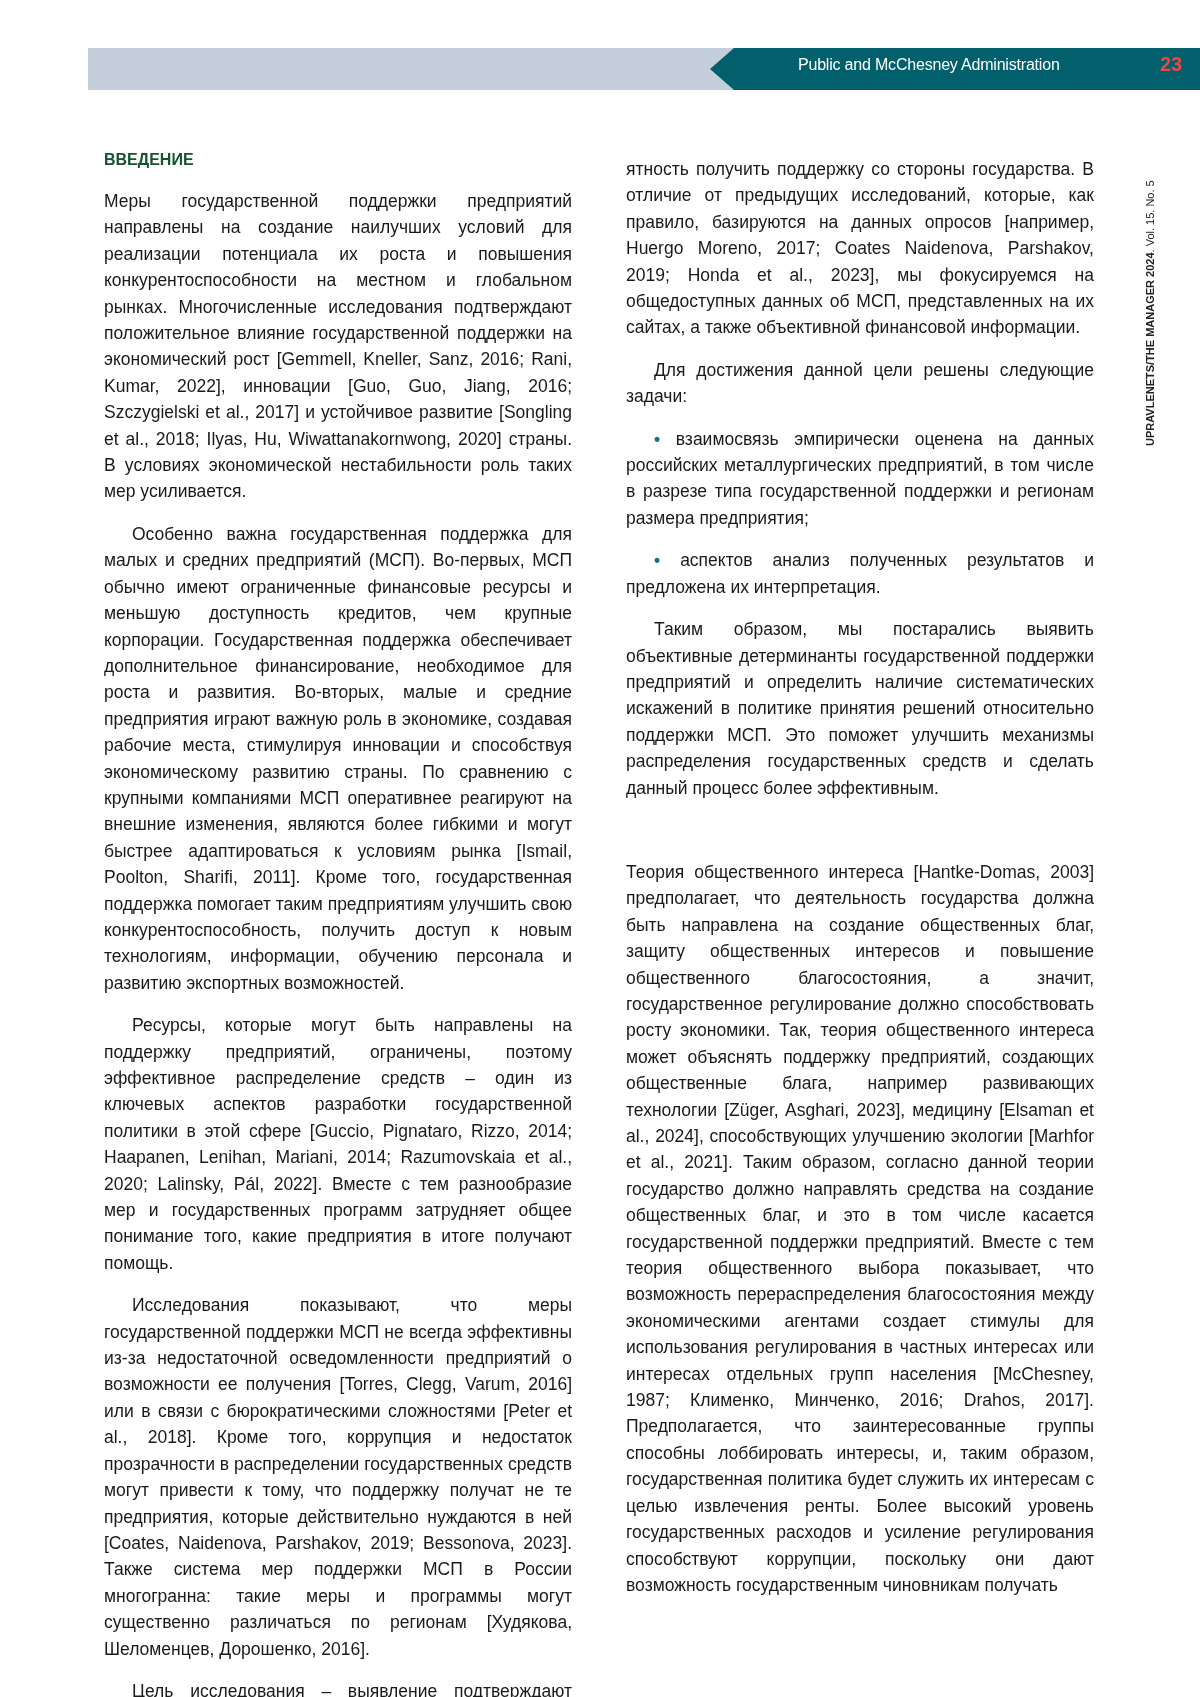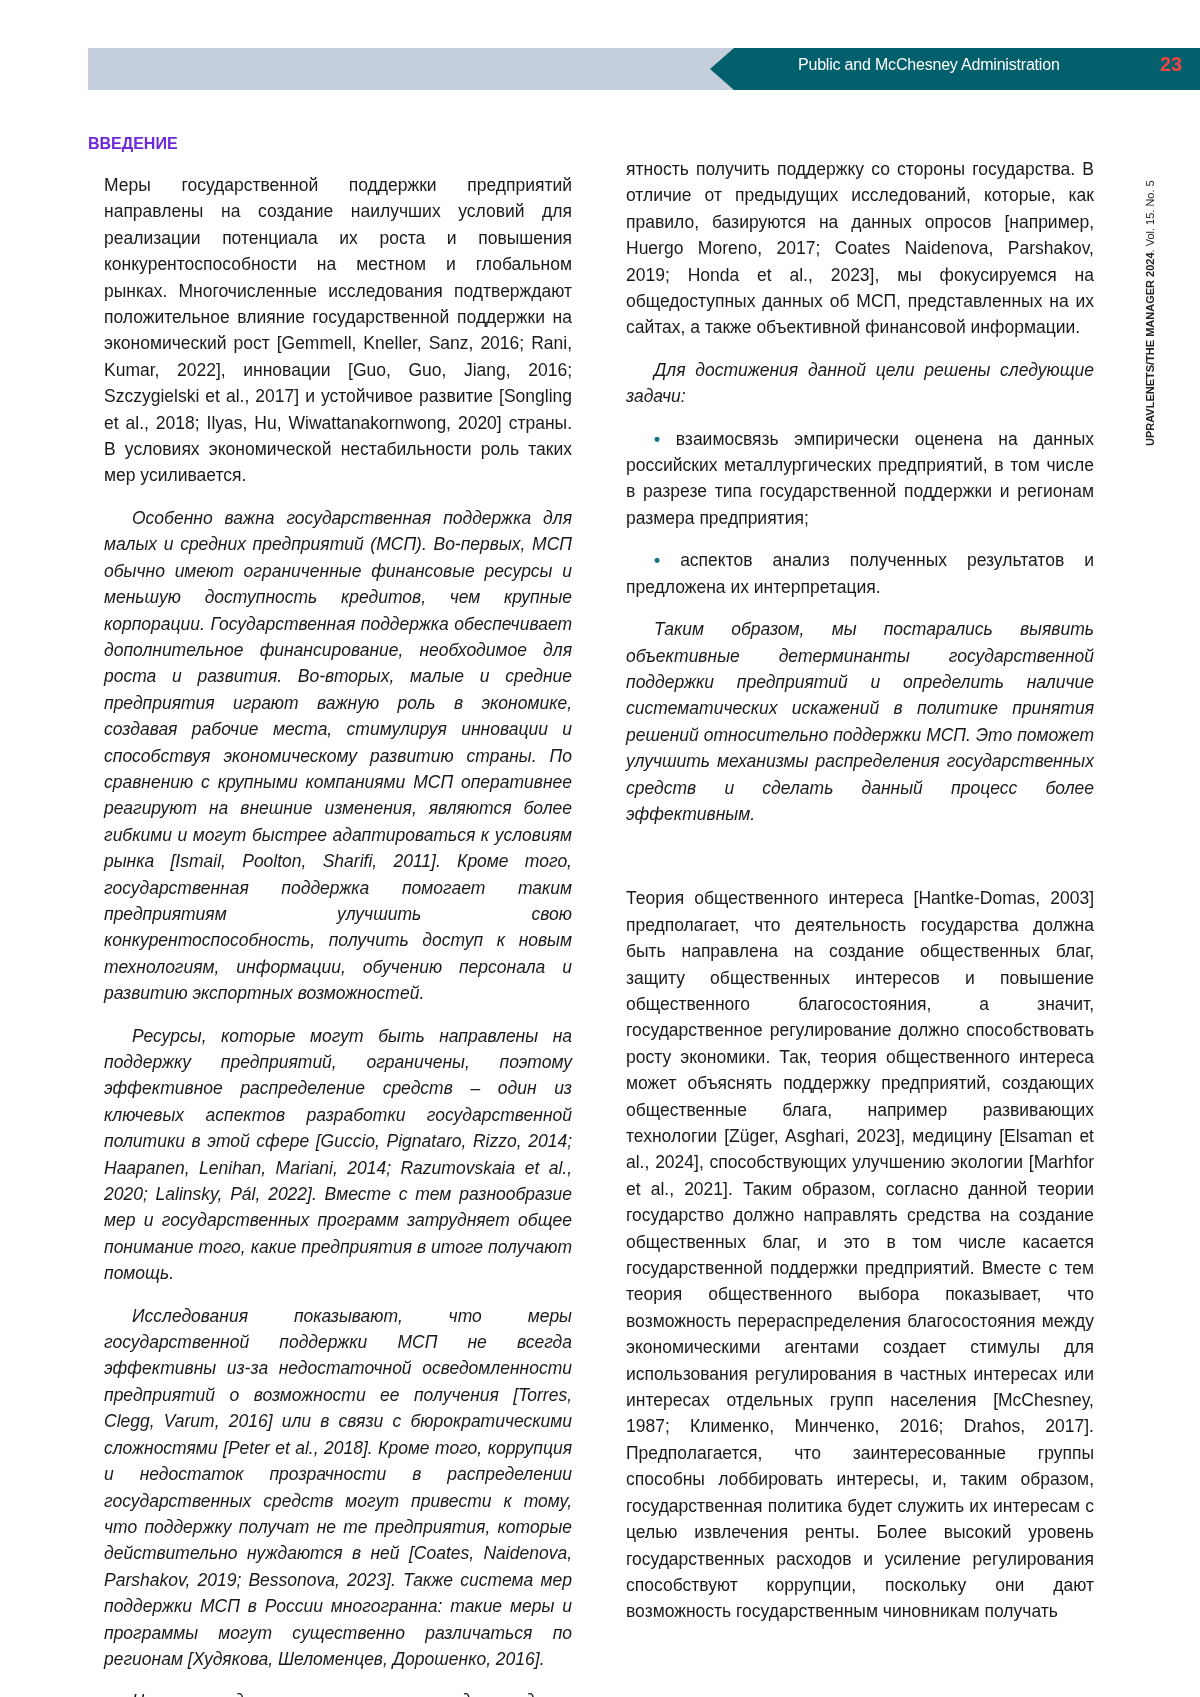--- a/index.html
+++ b/index.html
@@ -6,23 +6,23 @@
   body{width:1200px;height:1697px;position:relative;overflow:hidden;font-family:"Liberation Sans","DejaVu Sans",sans-serif;color:#1a1a1a;}
   .hdr-bar{position:absolute;left:88px;top:48px;width:1110px;height:42px;background:#c5cfdb;}
   .hdr-tab{position:absolute;left:710px;top:48px;width:490px;height:42px;background:#02606d;clip-path:polygon(24px 0,100% 0,100% 100%,24px 100%,0 50%);}
   .hdr-title{position:absolute;left:798px;top:56px;color:#fff;font-size:16px;letter-spacing:-0.2px;}
   .hdr-page{position:absolute;left:1112px;top:53px;color:#ef4444;font-size:20px;font-weight:bold;margin-left:48px;}
   .vert{position:absolute;left:1144px;top:126px;width:320px;transform-origin:left top;transform:rotate(-90deg) translateX(-320px);font-size:11px;color:#222;white-space:nowrap;}
   .vert b{font-weight:bold;}
   .col{position:absolute;top:132px;width:500px;font-size:17.5px;line-height:26.4px;text-align:justify;}
   .col-left{left:88px;}
   .col-right{left:610px;}
-  h2{font-size:16px;color:#6d28d9;font-weight:bold;margin:0;line-height:24px;}
+  h2{font-size:16px;color:#14532d;font-weight:bold;margin:16px;line-height:24px;}
   p{margin:16px;}
-  .ind{text-indent:28px;font-style:italic;}
+  .ind{text-indent:28px;}
   .bullet{text-indent:28px;}
   .bullet .dot{color:#127383;font-weight:bold;}
   .gap{height:26px;}
 </style>
 </head>
 <body>
 
 <div class="hdr-bar"></div>
 <div class="hdr-tab"></div>
 <div class="hdr-title">Public and McChesney Administration</div>

